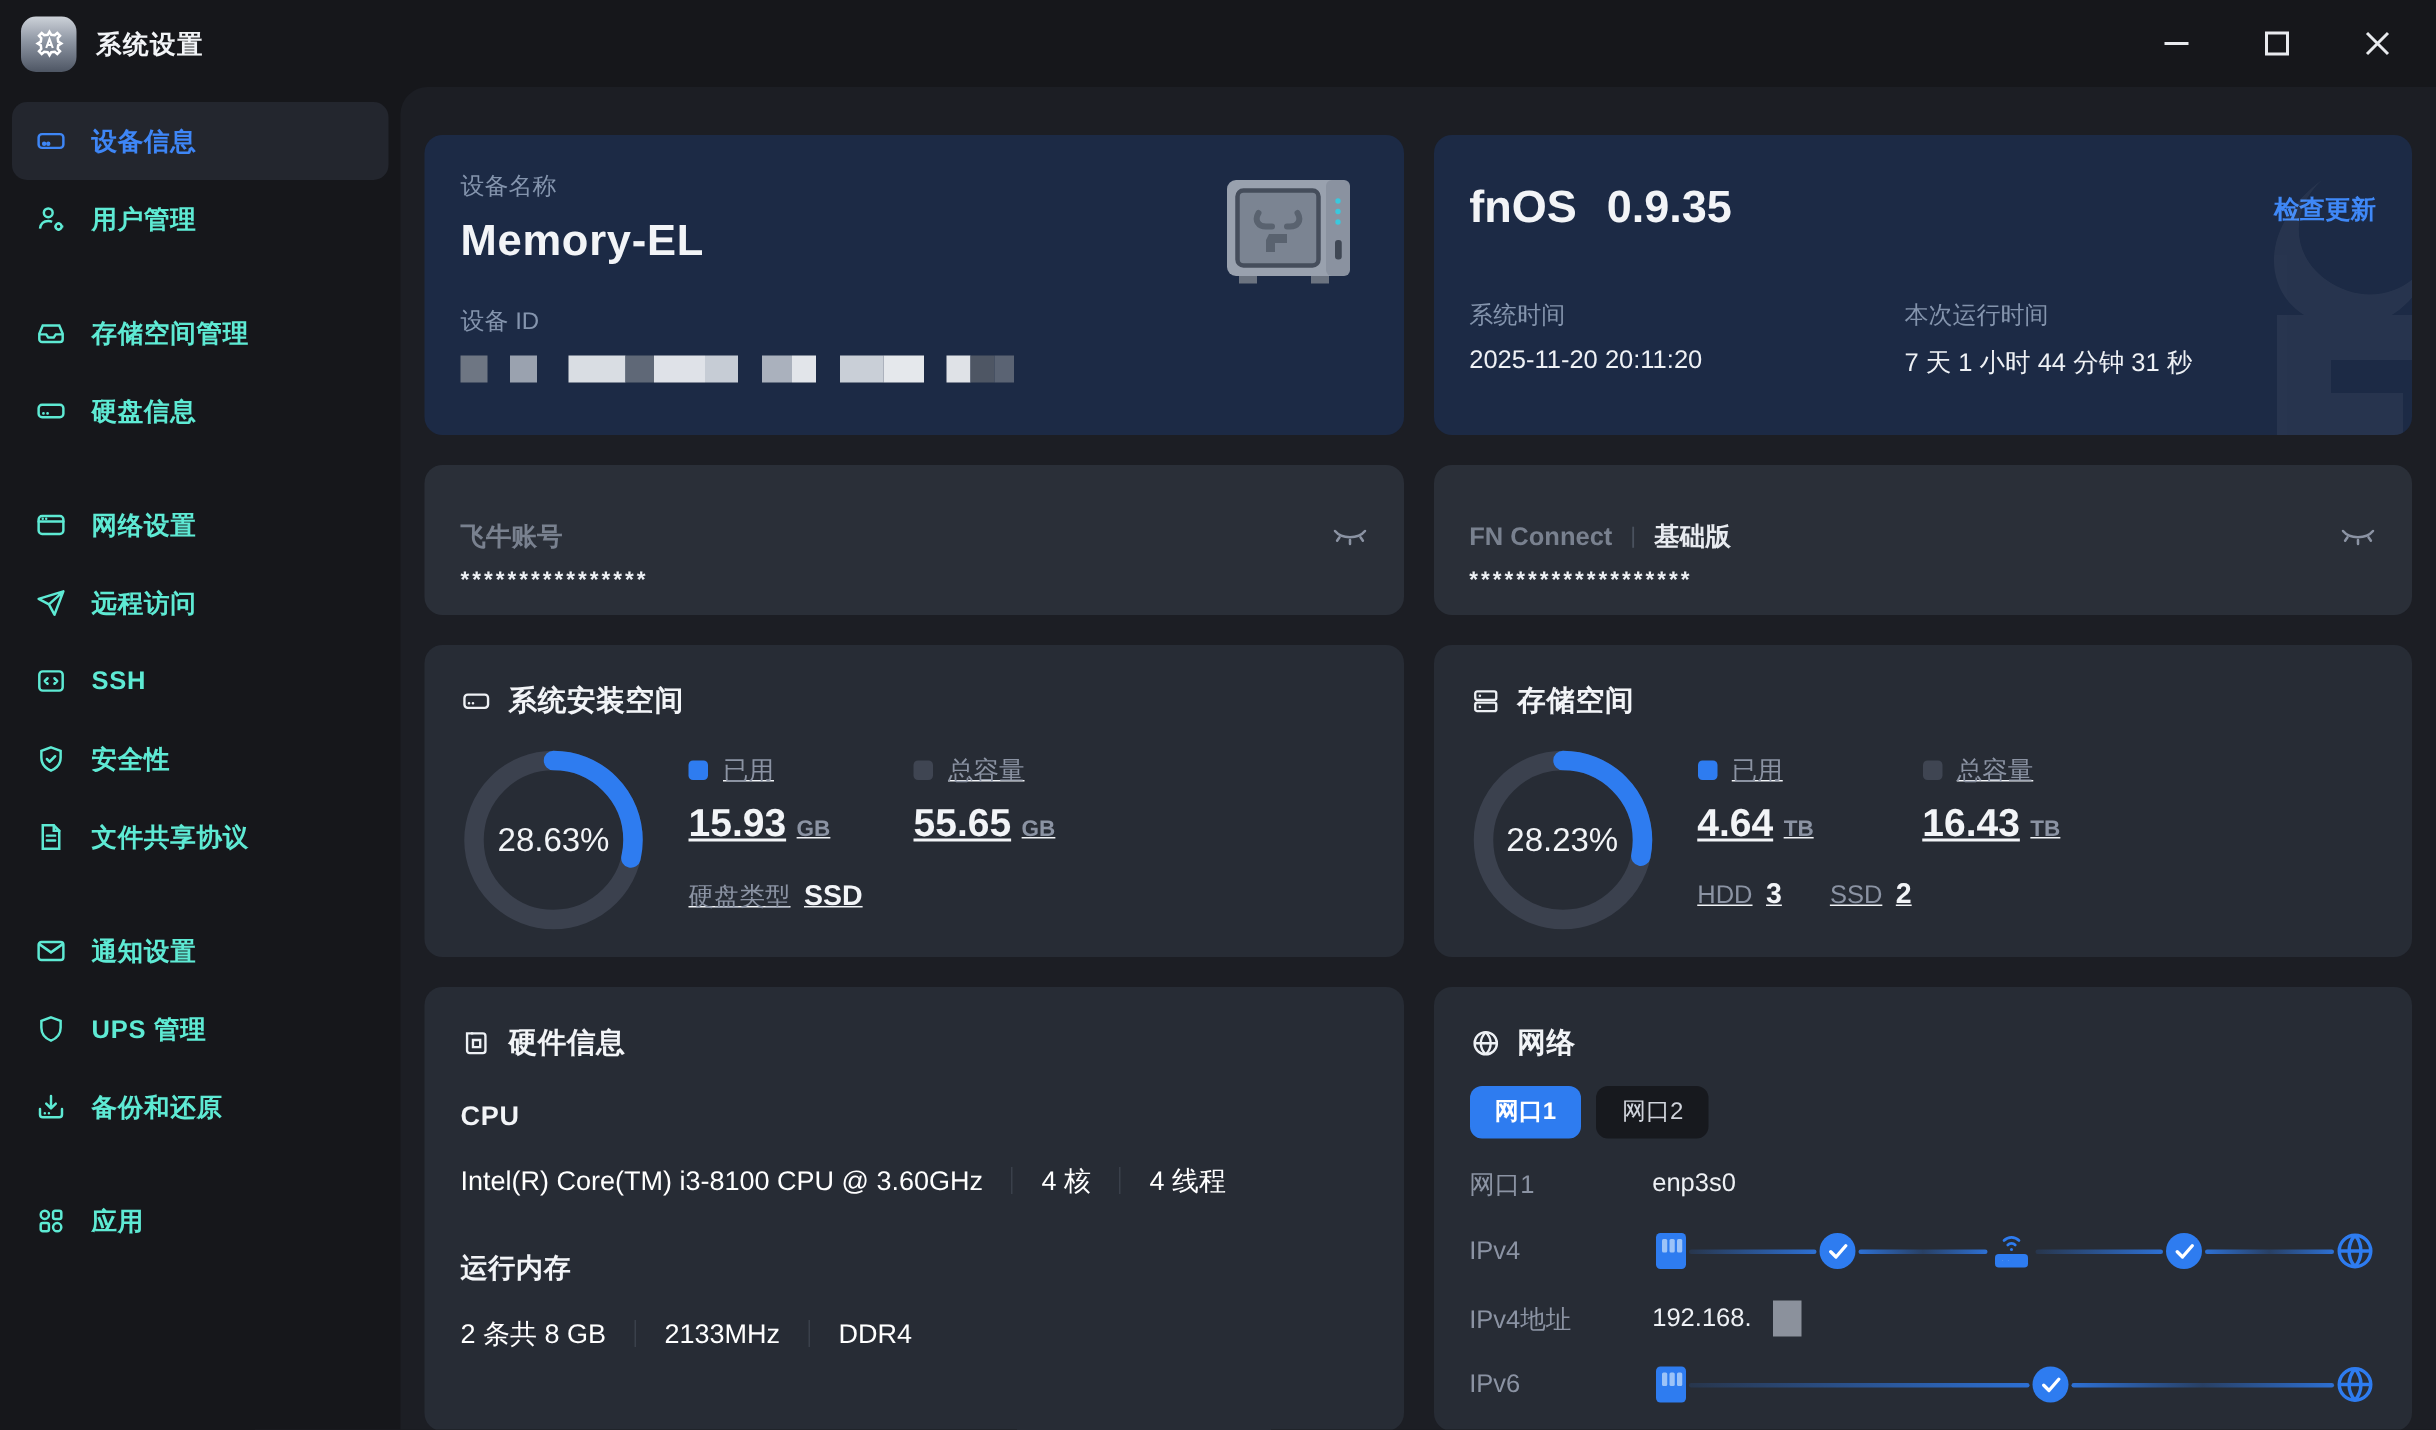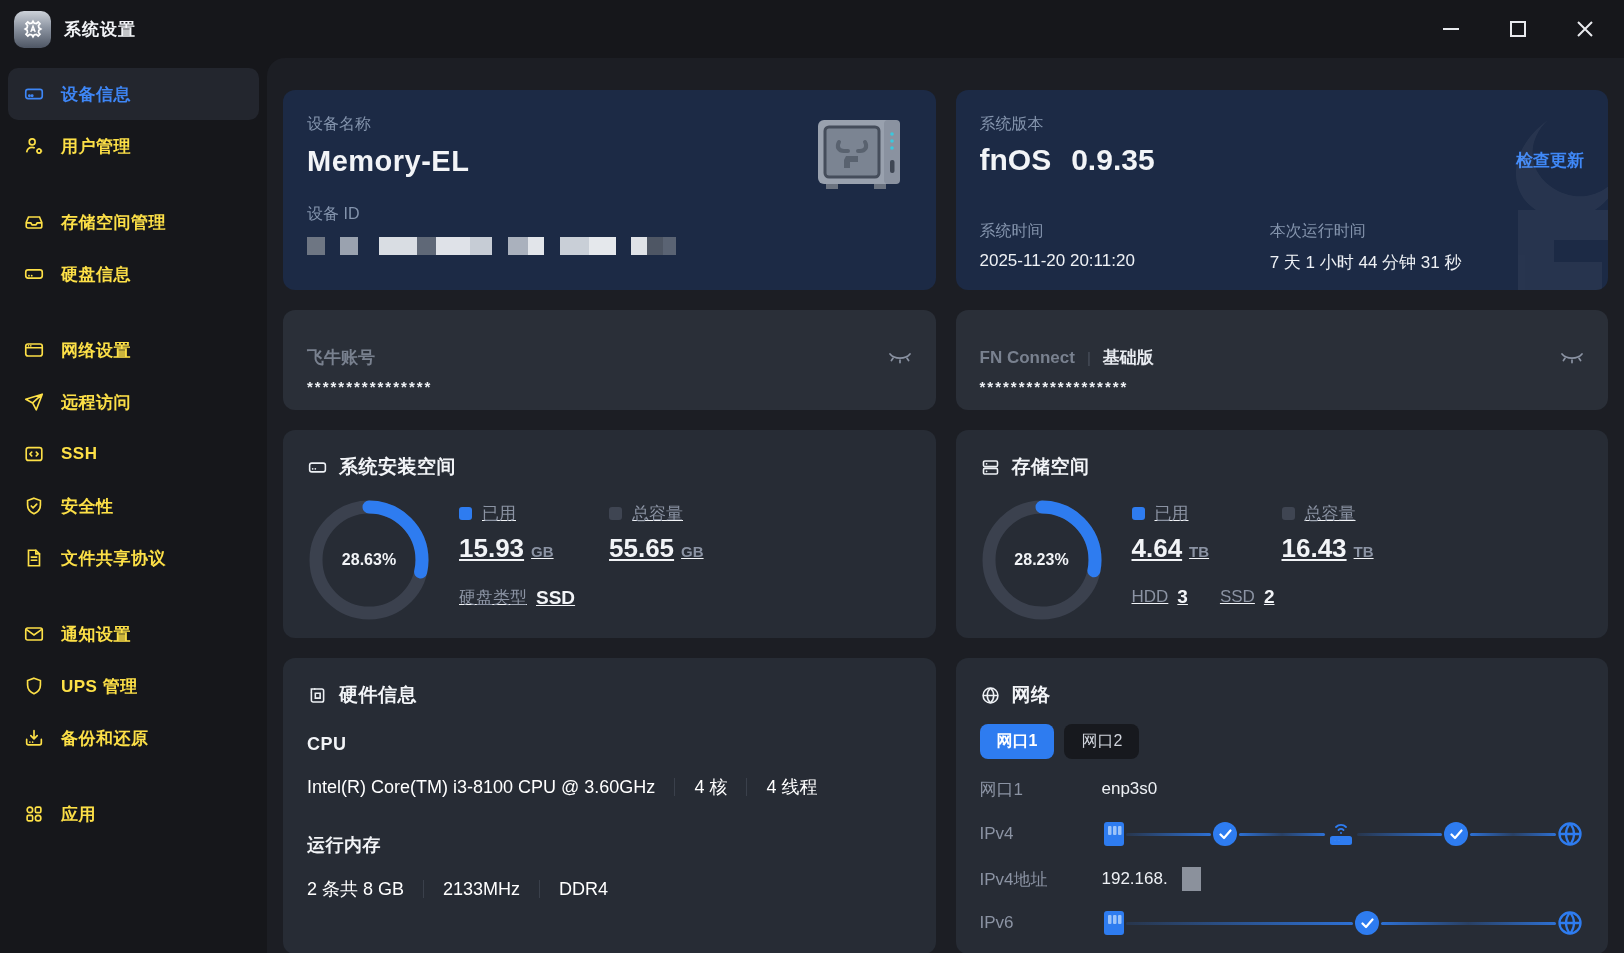--- a/index.html
+++ b/index.html
@@ -22,21 +22,21 @@
   
   .titlebar{height:58px;display:flex;align-items:center;padding:0 26px 0 14px;}
   .app-icon{width:37px;height:37px;border-radius:10px;background:linear-gradient(180deg,#cdd2d9 0%,#8d95a2 45%,#4e5664 100%);display:flex;align-items:center;justify-content:center;}
   .app-icon svg{width:24px;height:24px;}
   .app-title{font-size:17px;font-weight:bold;margin-left:13px;letter-spacing:1px;}
   .win-controls{margin-left:auto;display:flex;align-items:center;gap:41px;}
   .win-btn{width:26px;height:26px;display:flex;align-items:center;justify-content:center;cursor:pointer;color:#e8eaee;}
 
   
   .sidebar{position:absolute;left:0;top:58px;width:267px;bottom:0;padding:10px 8px 0 8px;}
-  .side-item{height:52px;display:flex;align-items:center;padding:0 14px;border-radius:10px;color:#fde047;cursor:pointer;}
+  .side-item{height:52px;display:flex;align-items:center;padding:0 14px;border-radius:10px;color:#5eead4;cursor:pointer;}
   .side-item.gap{margin-top:24px;}
   .side-item.active{background:#23262e;color:#3e86f6;}
   .side-item .sicon{width:24px;height:24px;display:flex;align-items:center;justify-content:center;flex:none;}
   .side-item .sicon svg{width:22px;height:22px;}
   .side-item .slabel{margin-left:15px;font-size:17px;font-weight:600;letter-spacing:.5px;white-space:nowrap;}
 
   
   .main{position:absolute;left:267px;top:58px;right:0;bottom:0;background:var(--panel);border-top-left-radius:18px;padding:32px 16px 16px 16px;overflow:hidden;}
   .grid{display:grid;grid-template-columns:1fr 1fr;grid-template-rows:200px 100px 208px 296px;gap:20px;}
   .card{border-radius:12px;background:var(--card);padding:24px;position:relative;overflow:hidden;}
@@ -70,21 +70,21 @@
   .acct-tier{font-size:17px;color:#e8ebf0;font-weight:700;}
   .eye{margin-left:auto;color:#8b93a3;cursor:pointer;display:flex;}
   .stars{margin-top:9px;font-size:15px;font-weight:bold;letter-spacing:2px;color:#eef1f5;}
 
   
   .card-head{display:flex;align-items:center;gap:11px;}
   .card-head svg{width:21px;height:21px;color:#eef1f5;}
   .card-title{font-size:19px;font-weight:bold;letter-spacing:.5px;}
   .donut-row{display:flex;margin-top:18px;align-items:flex-start;}
   .donut-wrap{position:relative;width:124px;height:124px;flex:none;}
-  .donut-pct{position:absolute;inset:0;display:flex;align-items:center;justify-content:center;font-size:16px;font-weight:bold;}
+  .donut-pct{position:absolute;inset:0;display:flex;align-items:center;justify-content:center;font-size:22px;font-weight:normal;}
   .donut-right{margin-left:28px;padding-top:4px;flex:1;text-decoration:underline;}
   .legend-row{display:flex;}
   .legend-col{width:150px;}
   .legend-head{display:flex;align-items:center;gap:10px;font-size:17px;color:var(--muted);}
   .sq{width:13px;height:13px;border-radius:3px;flex:none;}
   .sq.used{background:var(--accent);}
   .sq.total{background:#3f4552;}
   .big-val{margin-top:8px;font-size:26px;font-weight:bold;display:flex;align-items:baseline;gap:7px;}
   .big-val .unit{font-size:15px;font-weight:bold;color:var(--muted);}
   .sub-row{margin-top:22px;font-size:17px;color:var(--muted);display:flex;align-items:center;gap:9px;}
@@ -306,21 +306,20 @@
       </div>
     </div>
 
     <div class="card navy">
       <div class="watermark">
         <svg width="230" height="210" viewBox="0 0 230 210" fill="#ffffff">
           <path d="M150 0c-20 18-22 48 2 66 30 22 66 6 72-22-4 40-40 64-78 50-34-13-42-60 4-94z"></path>
           <path d="M120 90h100v30h-64v22h48v28h-48v40h-36z"></path>
         </svg>
       </div>
-      <div class="lbl">系统版本</div>
       <div class="ver-row">
         <span class="ver-os">fnOS</span>
         <span class="ver-num">0.9.35</span>
         <span class="update-link">检查更新</span>
       </div>
       <div class="ver-cols">
         <div class="ver-col">
           <div class="lbl">系统时间</div>
           <div class="ver-val">2025-11-20 20:11:20</div>
         </div>

